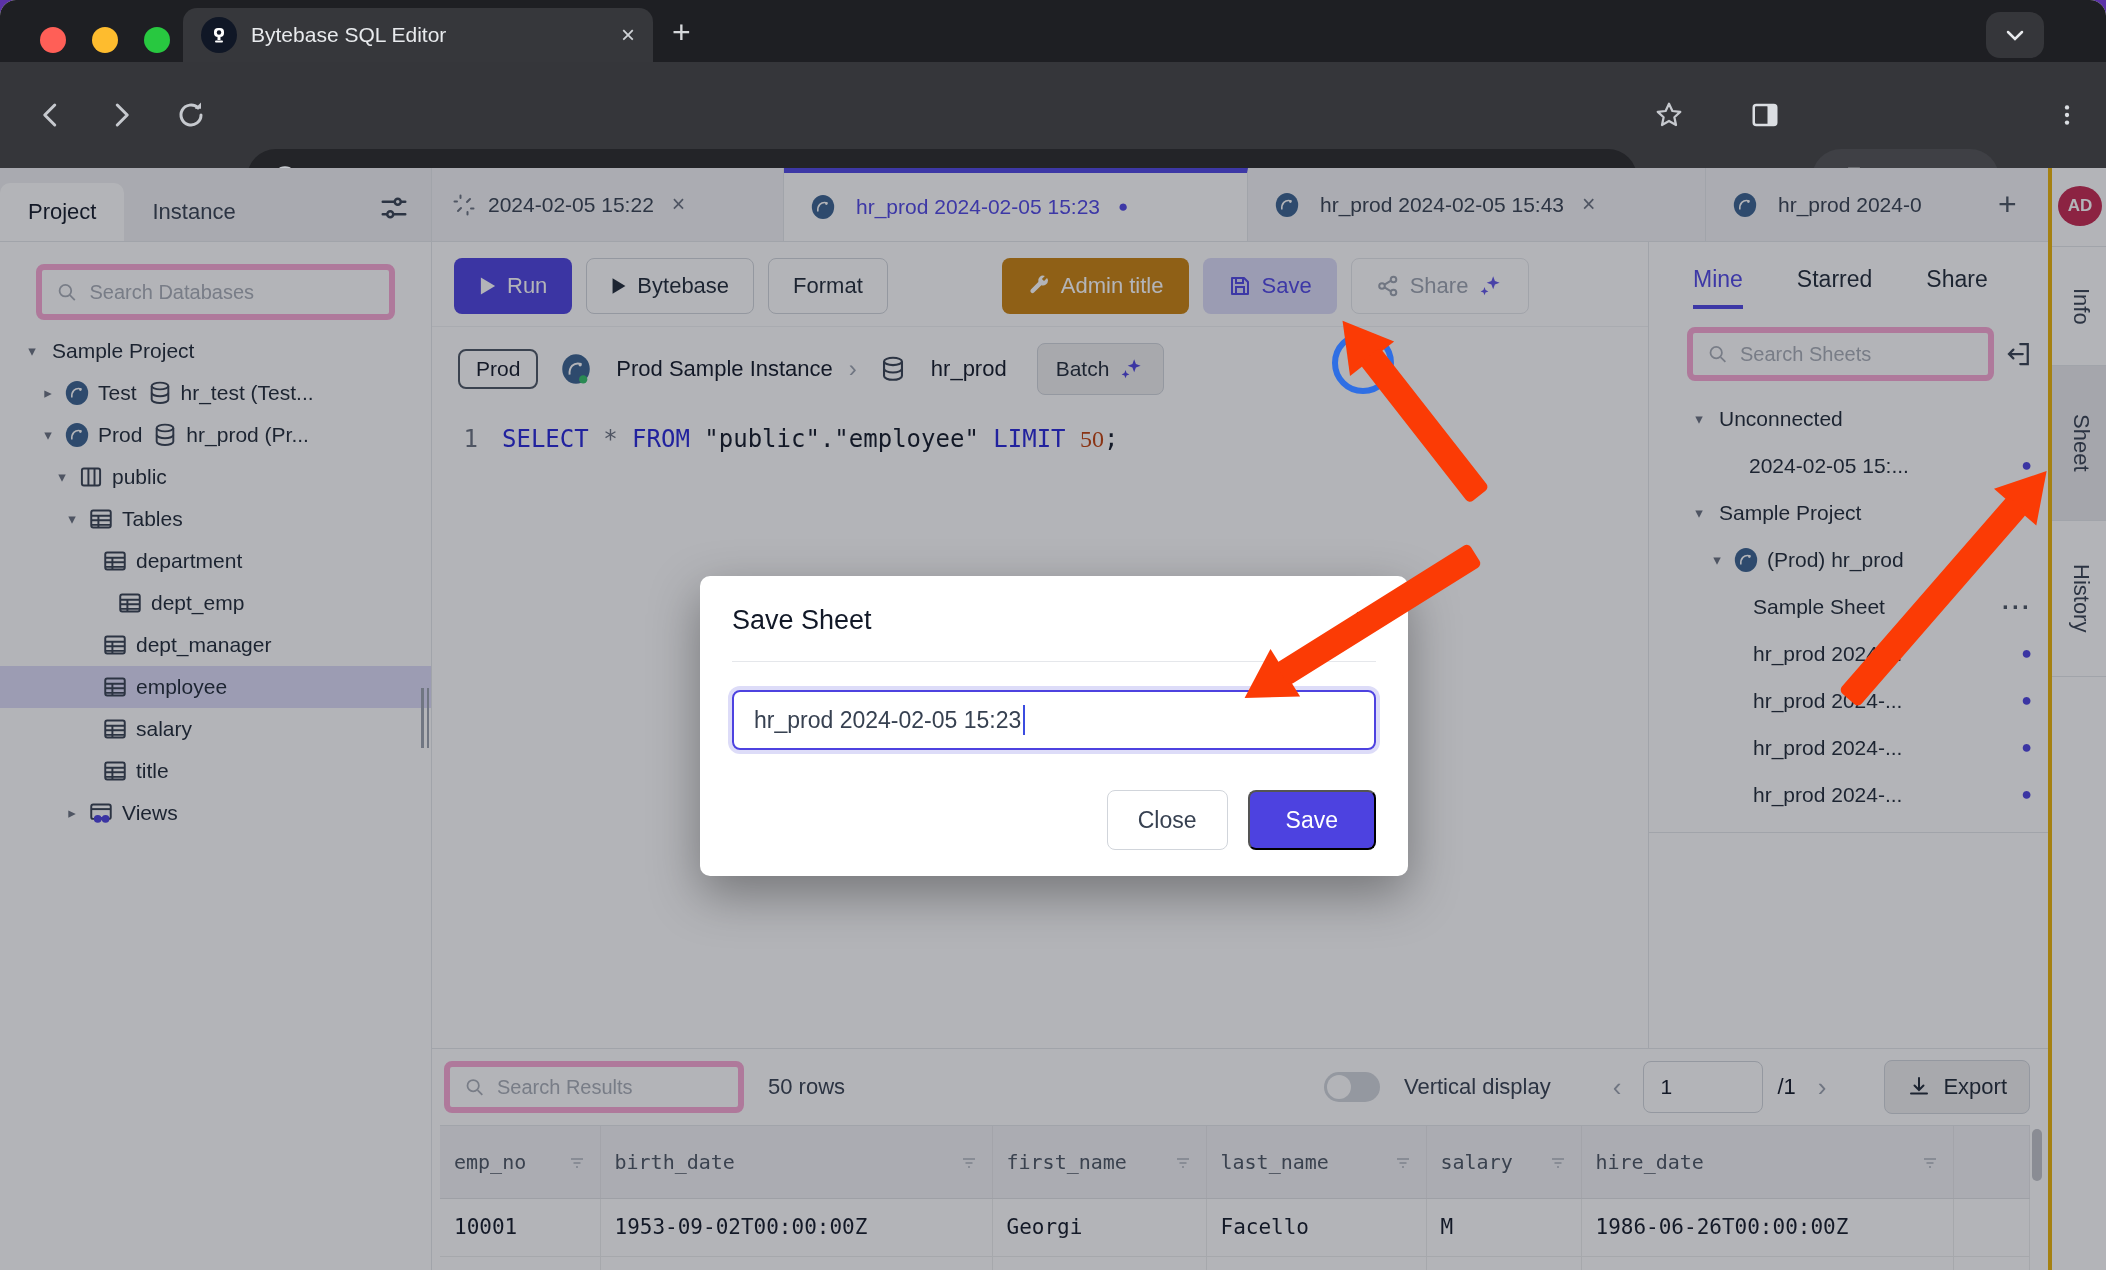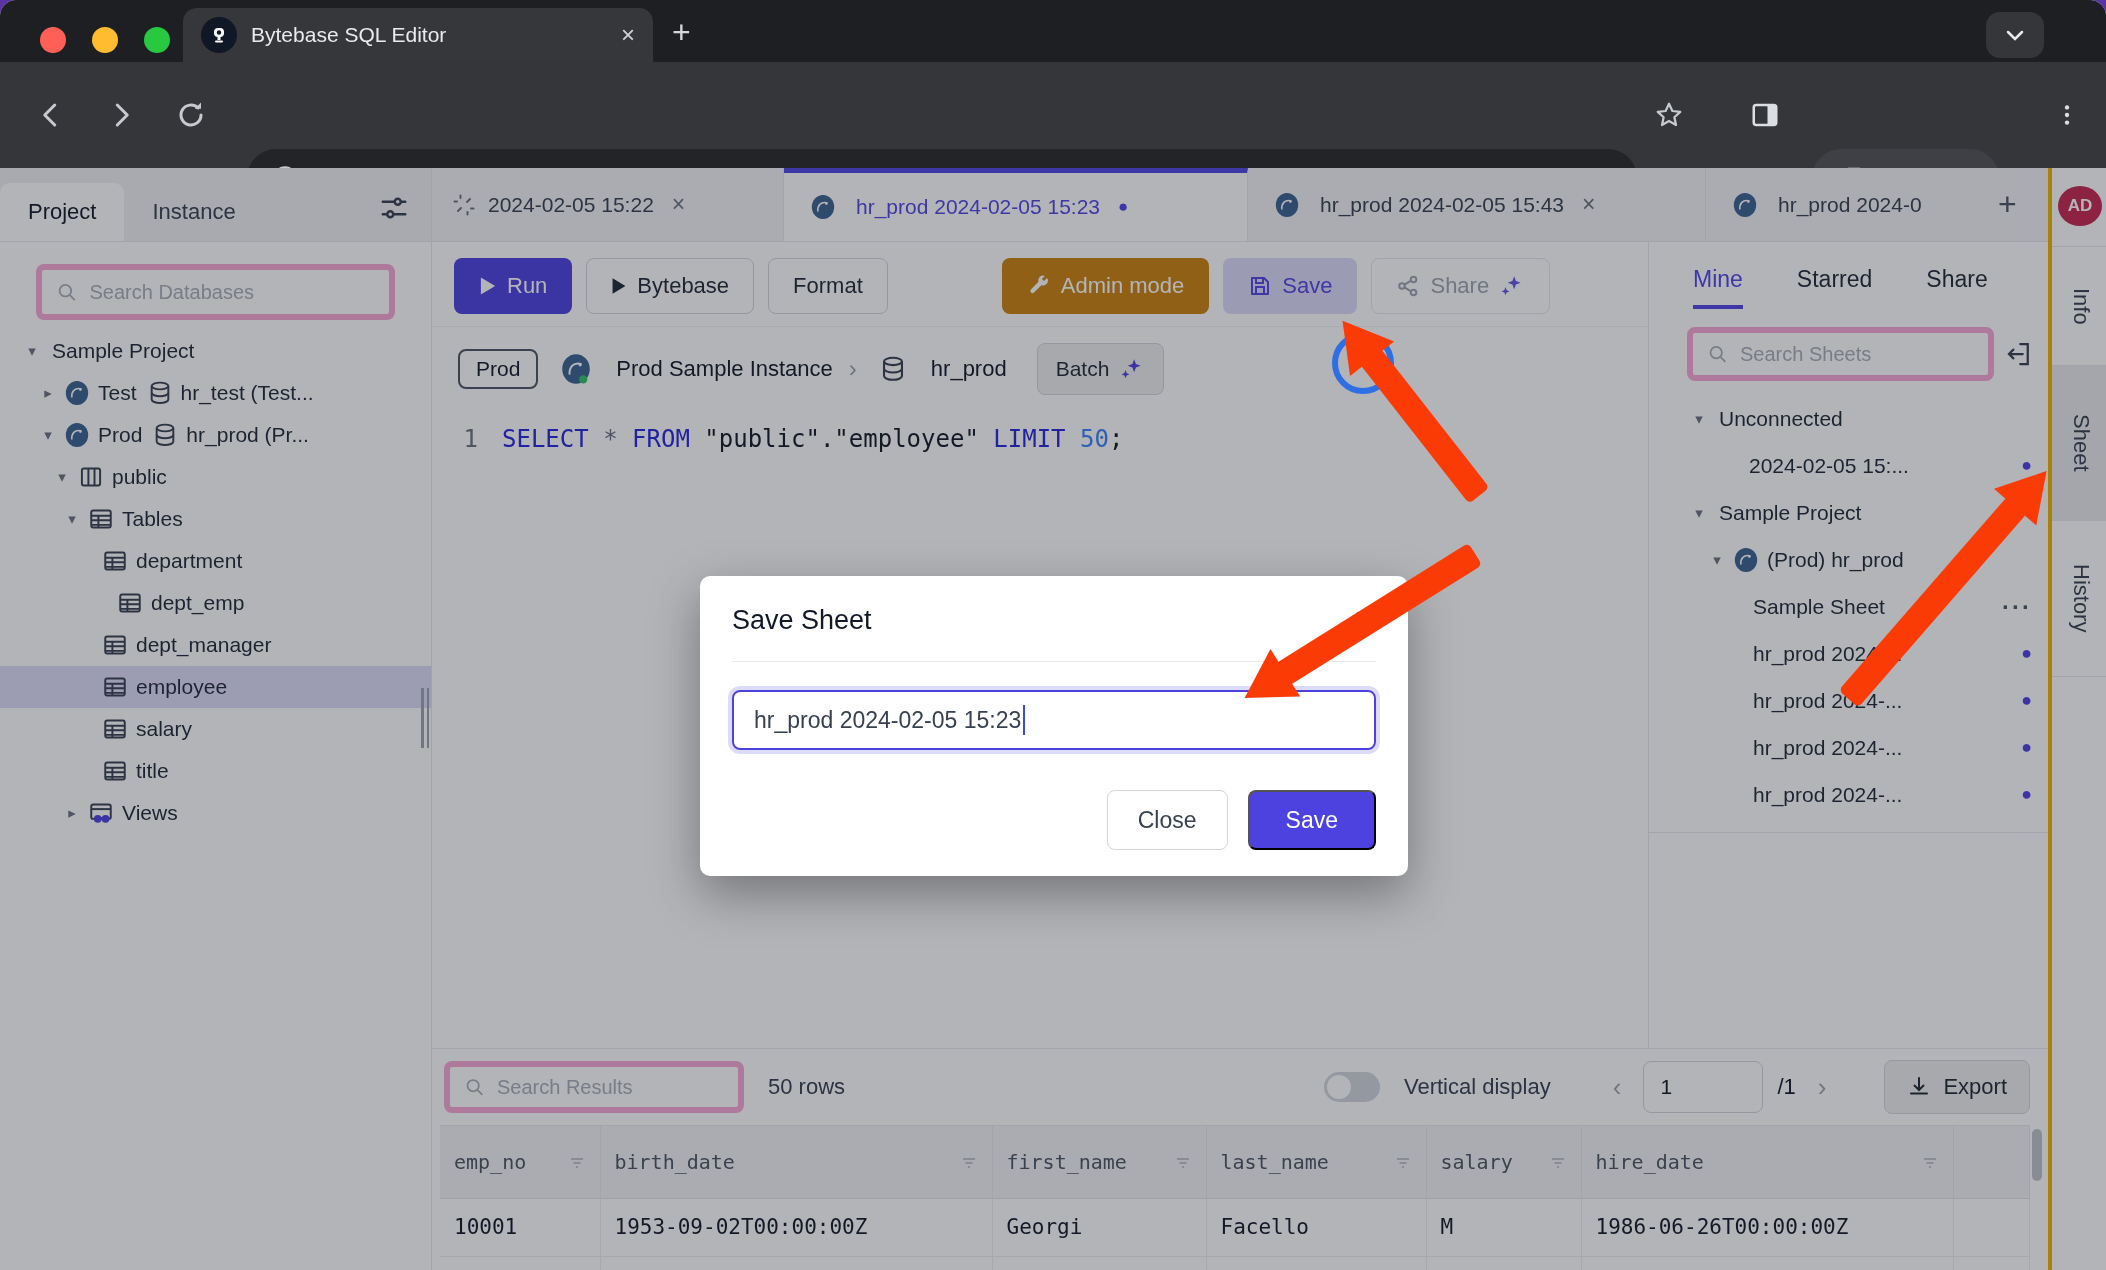--- a/index.html
+++ b/index.html
@@ -59,21 +59,21 @@
   .btn.plain { background:#fff; border-color:#d1d5db; color:#1f2937; }
   .btn.admin { background:#c9820e; color:#fff; margin-left:100px; }
   .btn.save { background:#dcdbf8; color:#4f46e5; }
   .btn.share { background:#fff; border-color:#e5e7eb; color:#9ca3af; }
   .crumb { display:flex; align-items:center; gap:16px; padding:16px 26px; font-size:22px; color:#111827; }
   .env-chip { border:2px solid #4b5563; border-radius:8px; padding:6px 16px; font-size:21px; }
   .crumb .sep { color:#9ca3af; font-size:24px; }
   .batch-btn { display:inline-flex; align-items:center; gap:10px; border:1px solid #d1d5db; border-radius:8px; height:52px; padding:0 18px; font-size:21px; color:#1f2937; margin-left:14px; }
   .codeline { display:flex; align-items:flex-start; font-family:"DejaVu Sans Mono", monospace; font-size:24px; margin-top:14px; }
   .lineno { width:70px; text-align:right; color:#6b7280; padding-right:24px; }
-  .kw { color:#2626d9; } .op { color:#6b7280; } .str { color:#111827; } .num { color:#3b82f6; }
+  .kw { color:#2626d9; } .op { color:#6b7280; } .str { color:#111827; } .num { color:#c2410c;font-family:Liberation Serif, serif; }
 
   
   .rpanel { position:absolute; left:1648px; top:74px; width:400px; height:806px; border-left:1px solid #e5e7eb; background:#fff; overflow:hidden; }
   .rp-tabs { display:flex; gap:54px; padding:24px 0 0 44px; font-size:23px; color:#1f2937; }
   .rp-tab.active { color:#4f46e5; border-bottom:4px solid #4f46e5; padding-bottom:12px; }
   .rp-search { display:flex; align-items:center; gap:10px; margin:18px 14px 14px 38px; }
   .rp-search .search-box { flex:1; height:54px; }
   .rrow { height:47px; display:flex; align-items:center; font-size:21px; color:#1f2937; white-space:nowrap; padding-right:16px; }
   .rrow .car { width:20px; font-size:15px; color:#6b7280; text-align:center; flex:0 0 auto; }
   .rrow .grow { flex:1; overflow:hidden; text-overflow:ellipsis; }
@@ -441,21 +441,21 @@
             </svg>
           <span>Bytebase</span>
         </button>
         <button class="btn plain">
           <span>Format</span>
         </button>
         <button class="btn admin">
           <svg width="24" height="24" viewBox="0 0 24 24">
               <path d="M21 6.5a5 5 0 0 1-6.6 4.7L7 18.6a2.2 2.2 0 0 1-3.1-3.1l7.4-7.4A5 5 0 0 1 17.9 2l-3 3 2.1 2.1 3-3c.6.7 1 1.5 1 2.4z" fill="#fff"></path>
             </svg>
-          <span>Admin mode</span>
+          <span>Admin title</span>
         </button>
         <button class="btn save">
           <svg width="24" height="24" viewBox="0 0 24 24" stroke="#4f46e5" stroke-width="2" fill="none">
               <path d="M4 4h12l4 4v12H4z" stroke-linejoin="round"></path>
               <rect x="8" y="13" width="8" height="7"></rect>
               <rect x="8" y="4" width="7" height="5"></rect>
             </svg>
           <span>Save</span>
         </button>
         <button class="btn share">

